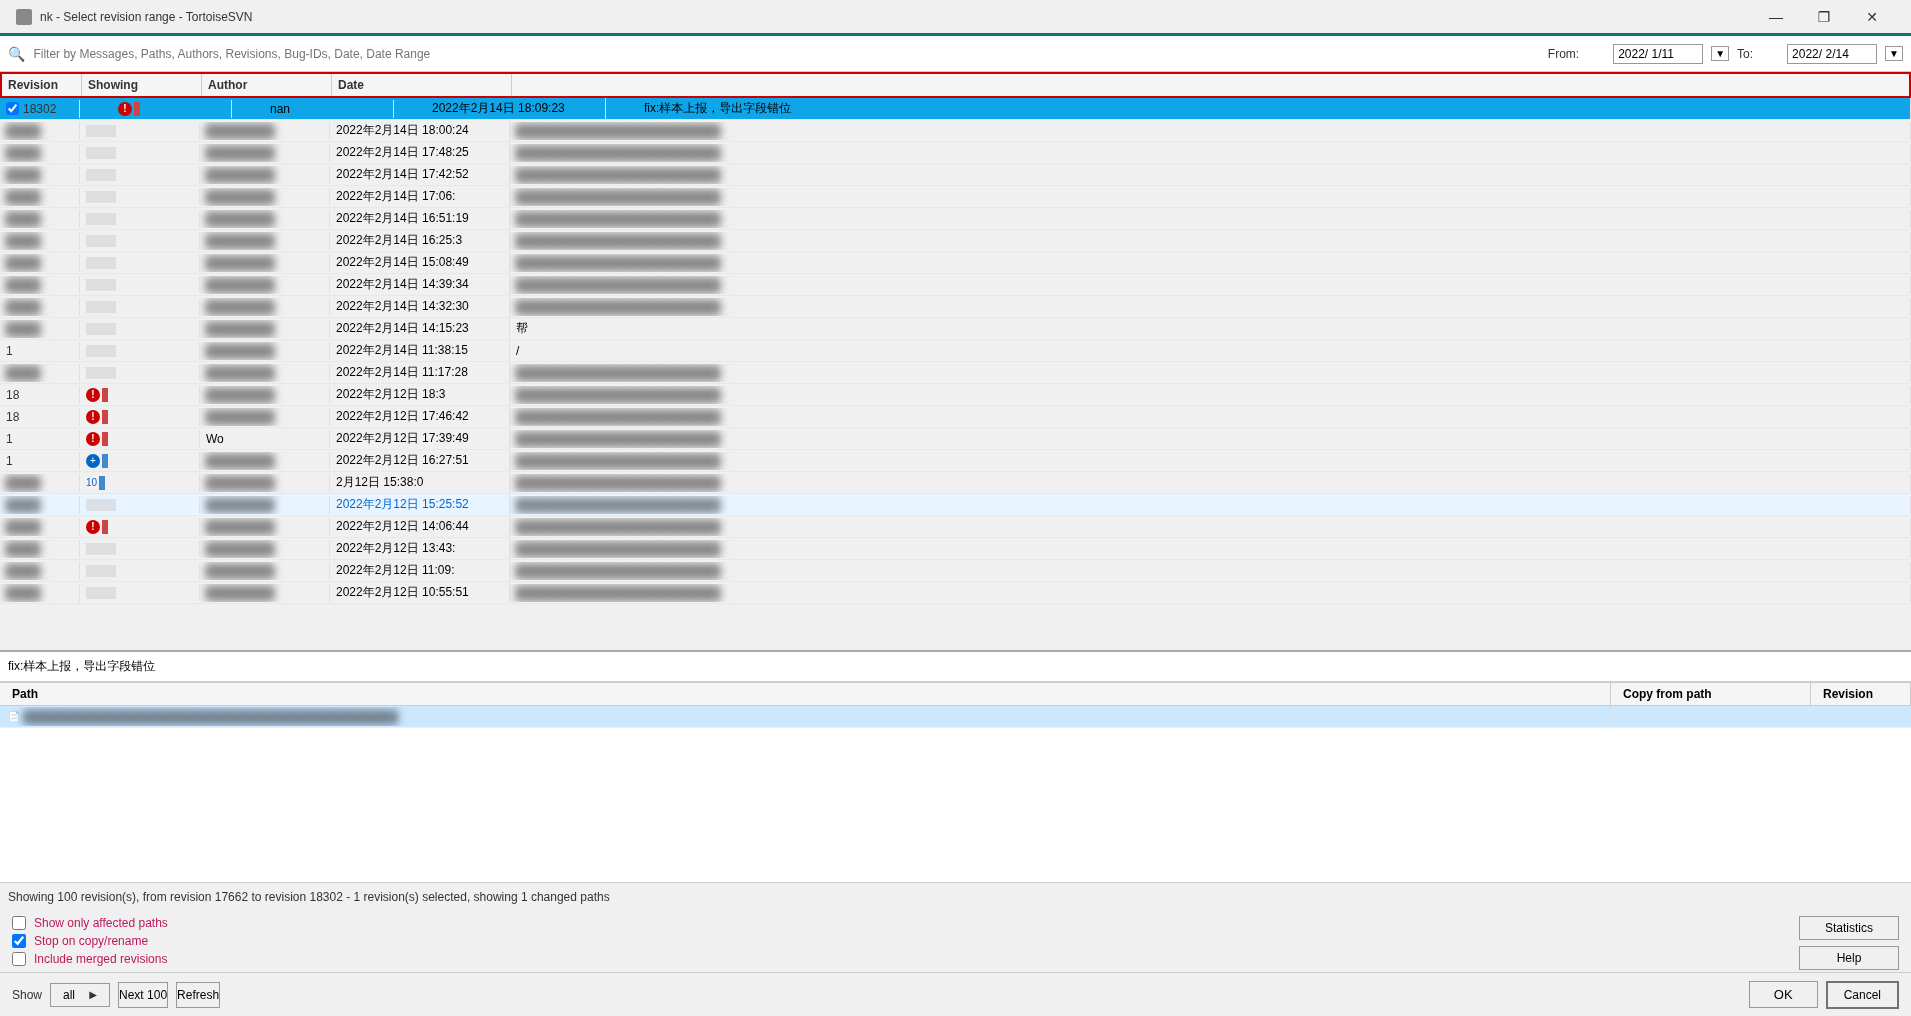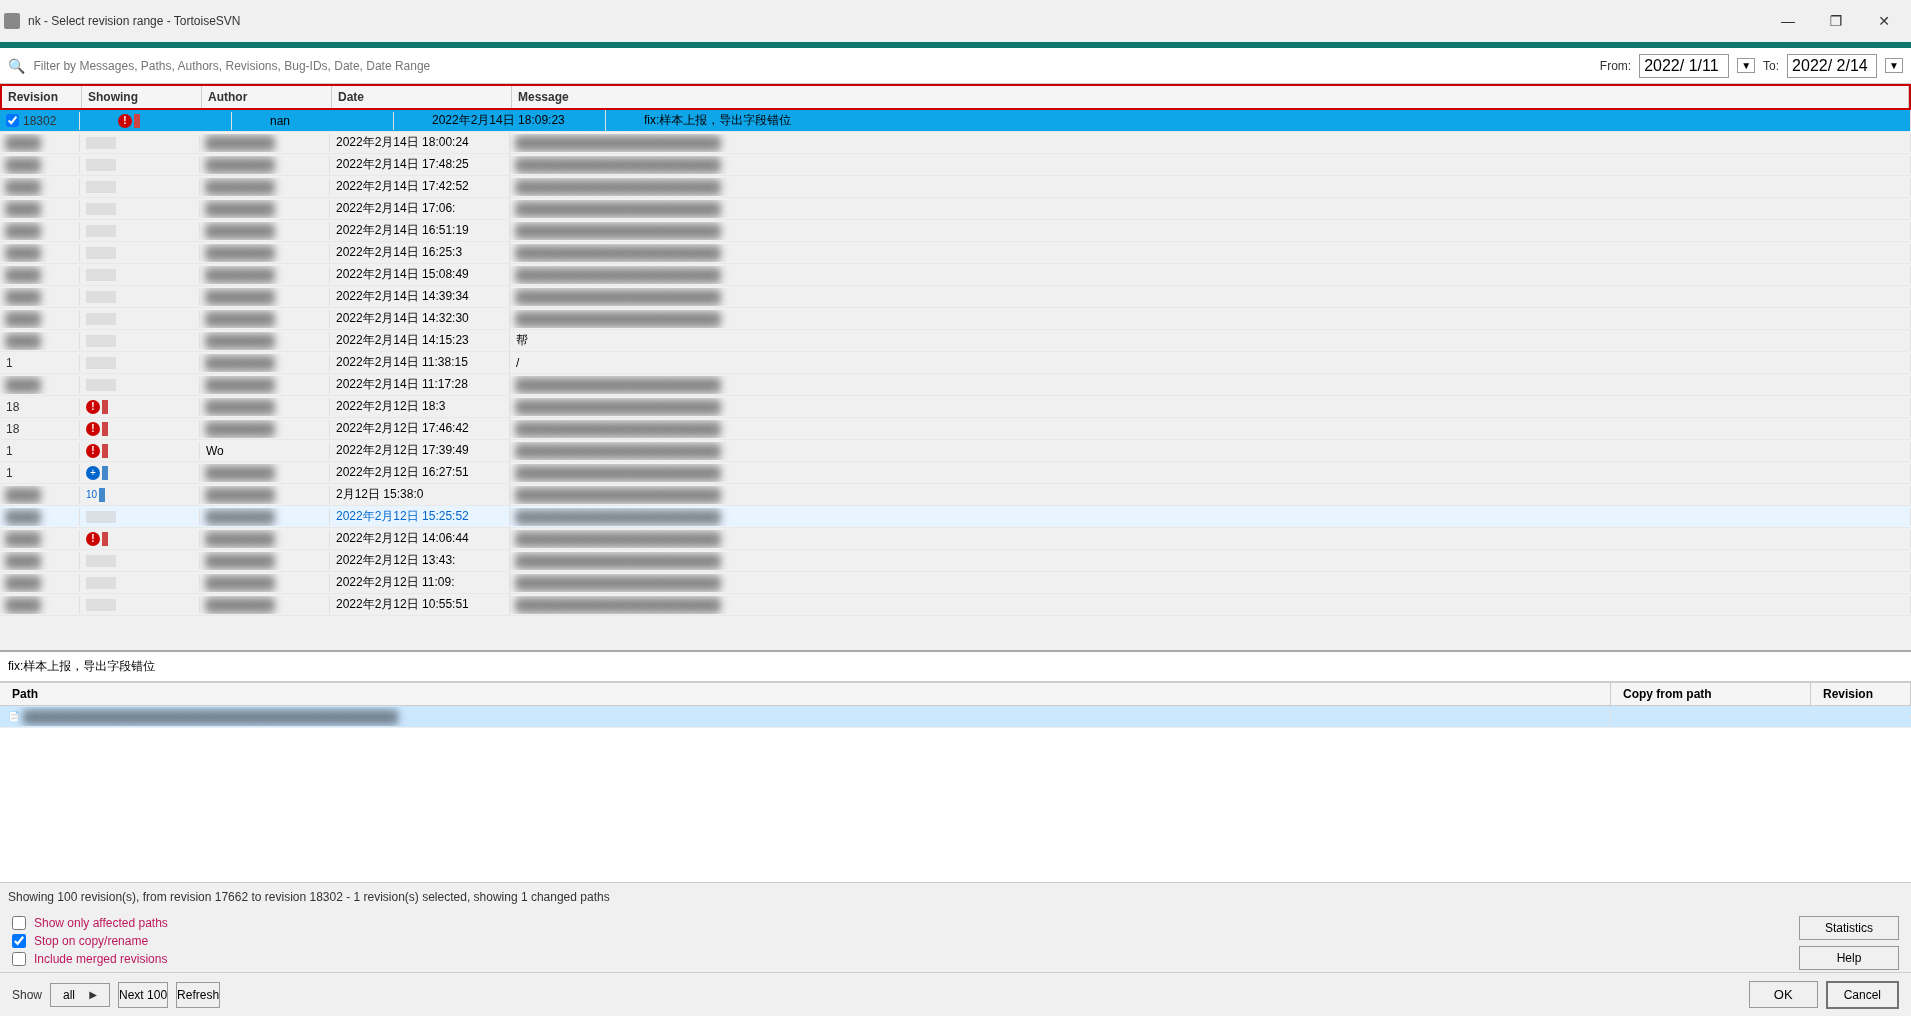--- a/index.html
+++ b/index.html
@@ -10,26 +10,26 @@
       width: 1911px;
       height: 1016px;
       overflow: hidden;
       display: flex;
       flex-direction: column;
     }
 
     
     .title-bar {
       background: #f0f0f0;
-      height: 48px;
+      height: 36px;
       display: flex;
       align-items: center;
       justify-content: space-between;
-      padding: 0 4px;
-      border-bottom: 6px solid #0f766e;
+      padding: 0 16px;
+      border-bottom: 3px solid #0f766e;
       flex-shrink: 0;
     }
     .title-bar-left {
       display: flex;
       align-items: center;
       gap: 8px;
     }
     .title-bar-icon {
       width: 16px;
       height: 16px;
@@ -83,22 +83,23 @@
     .filter-right {
       display: flex;
       align-items: center;
       gap: 8px;
       font-size: 12px;
     }
     .filter-right label { color: #333; }
     .date-input {
       border: 1px solid #999;
       padding: 2px 4px;
-      font-size: 16px;
+      font-size: 12px;
       width: 90px;
+      margin-left: 26px;
     }
     .dropdown-btn {
       border: 1px solid #999;
       background: white;
       padding: 1px 3px;
       cursor: pointer;
       font-size: 10px;
     }
 
     
@@ -404,21 +405,20 @@
 
 <div class="main-content">
 
   <div class="log-table-area">
 
     <div class="table-header">
       <div class="th">Revision</div>
       <div class="th">Showing</div>
       <div class="th">Author</div>
       <div class="th">Date</div>
-      <div class="th">Message</div>
     </div>
 
     <div class="table-body" id="log-table-body">
     <div class="table-row selected">
           <div class="td revision row-first-cell">
             <input type="checkbox" class="row-checkbox" checked="" style="margin-right: 4px;">
             <span>18302</span>
           </div>
           <div class="td actions">
             <span class="action-icon action-red">!</span>

